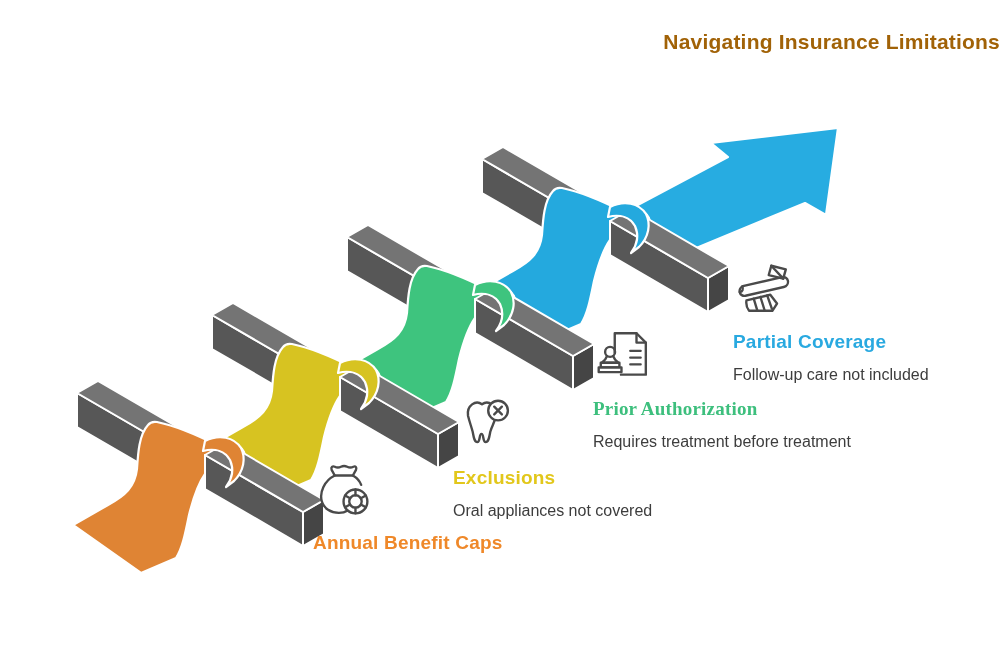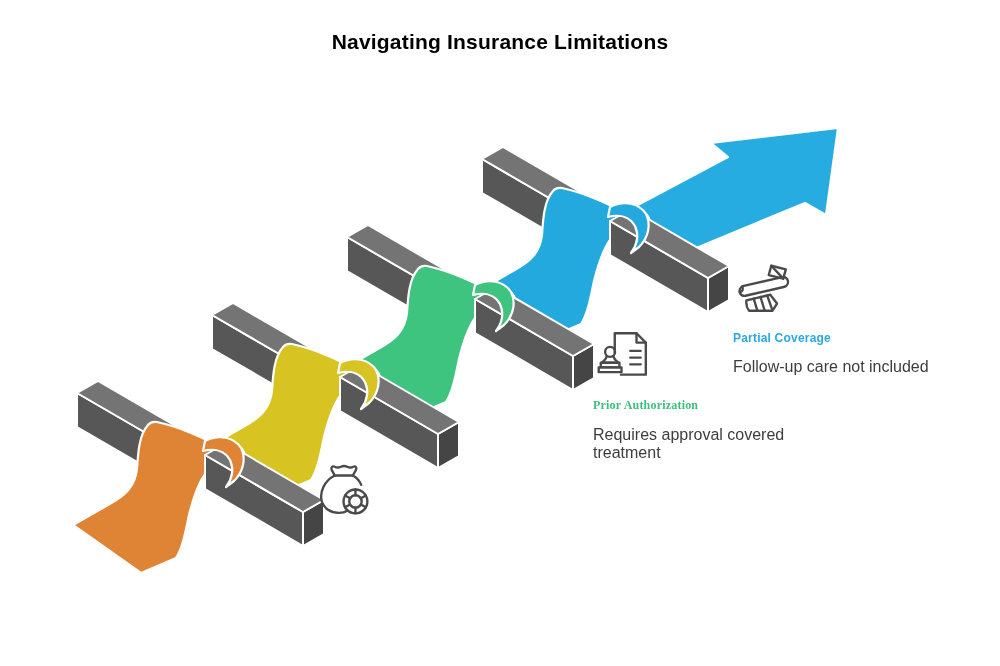--- a/index.html
+++ b/index.html
@@ -1,22 +1,22 @@
 <!DOCTYPE html>
 <html><head>
 <meta charset="utf-8">
 <style>
   html,body{margin:0;padding:0;background:#fff;}
   .canvas{position:relative;width:1000px;height:666px;background:#ffffff;overflow:hidden;
           font-family:"Liberation Sans",sans-serif;}
-  .title{position:absolute;top:30px;left:0;width:100%;text-align:center;
-         font-size:21px;font-weight:bold;color:#000000;letter-spacing:.2px;}
+  .title{position:absolute;top:30px;left:0;width:100%;text-align:right;
+         font-size:21px;font-weight:bold;color:#a16207;letter-spacing:.2px;}
   .art{position:absolute;left:0;top:0;}
   .stage-label{position:absolute;width:260px;}
-  .stage-label h3{margin:14px 0 0 0;font-size:12px;font-weight:bold;letter-spacing:.2px;}
+  .stage-label h3{margin:14px 0 0 0;font-size:19px;font-weight:bold;letter-spacing:.2px;}
   .stage-label p{margin:13px 0 0 0;font-size:16px;color:#3d3d3d;}
   .stage-icon{display:block;}
   .stage-icon path,.stage-icon circle,.stage-icon line{fill:none;stroke:#4a4a4a;
      stroke-width:2.3;stroke-linecap:round;stroke-linejoin:round;}
   .stage-icon .occlude{fill:#ffffff;}
   
   .bar-top{fill:#747474;stroke:#fff;stroke-width:2;stroke-linejoin:round;}
   .bar-front{fill:#575757;stroke:#fff;stroke-width:2;stroke-linejoin:round;}
   .bar-end{fill:#454545;stroke:#fff;stroke-width:2;stroke-linejoin:round;}
   .ribbon{stroke:#fff;stroke-width:2.2;stroke-linejoin:round;}
@@ -107,35 +107,47 @@
   <div class="stage-label" style="left:313px;top:460px;">
     <svg class="stage-icon" width="58" height="58" viewBox="0 0 56 56">
       <path d="M21,15 C11,20 6,31 8.5,40 C10.5,47 17,51 25,51 C28,51 31,50.4 33,49"></path>
       <path d="M38.5,15 C42,17 45,20 46.5,24"></path>
       <path d="M21,15 L18,9.5 C17,7 19,5.5 21,6.5 C23,7.5 25,7.5 27,6.5 C29,5.5 31,5.5 33,6.5
                C35,7.5 37,7.5 39,6.5 C41,5.5 42.5,7 41.5,9.5 L38.5,15 Z"></path>
       <circle class="occlude" cx="41" cy="40" r="11.5"></circle>
       <circle cx="41" cy="40" r="6"></circle>
       <path d="M46.2,43 L51,45.7 M41,46 L41,51.5 M35.8,43 L31,45.7 M35.8,37 L31,34.3 M41,34 L41,28.5 M46.2,37 L51,34.3"></path>
     </svg>
+    <h3 style="color: rgb(239, 136, 41);">Annual Benefit Caps</h3>
   </div>
 
+  <div class="stage-label" style="left:453px;top:395px;">
+    <svg class="stage-icon" width="58" height="58" viewBox="0 0 56 56">
+      <path d="M14.5,20 C13,10 22,4.5 28,9 C34,4.5 43,10 41.5,20 C40.5,26 37.5,30 36,35.5
+               C35,40.5 34.5,45.5 31.5,45.5 C28.5,45.5 30,37.5 27.5,37.5
+               C25,37.5 26.5,45.5 23.5,45.5 C20.5,45.5 20,40.5 19,35.5 C17.5,30 16,26 14.5,20 Z"></path>
+      <circle class="occlude" cx="43.5" cy="15" r="9.5"></circle>
+      <path d="M39.8,11.3 L47.2,18.7 M47.2,11.3 L39.8,18.7"></path>
+    </svg>
+    <h3 style="color: rgb(226, 199, 27);">Exclusions</h3>
+    <p>Oral appliances not covered</p>
+  </div>
 
   <div class="stage-label" style="left:593px;top:326px;">
     <svg class="stage-icon" width="58" height="58" viewBox="0 0 56 56">
       <path d="M21,26 L21,7 L42,7 L51,16 L51,47 L27,47"></path>
       <path d="M42,7 L42,16 L51,16"></path>
       <path d="M36,24 L46,24 M36,30.5 L46,30.5 M36,37 L46,37"></path>
       <circle cx="16.5" cy="25" r="4.8"></circle>
       <path d="M13.5,29 C12.5,32 10.5,34 8.5,35.5 L24.5,35.5 C22.5,34 20.5,32 19.5,29"></path>
       <path d="M7.5,35.5 L25.5,35.5 L25.5,40 L7.5,40 Z"></path>
       <path d="M5.5,40 L27.5,40 L27.5,44.5 L5.5,44.5 Z"></path>
     </svg>
     <h3 style="color: rgb(61, 191, 125); font-family: Liberation Serif, serif;">Prior Authorization</h3>
-    <p>Requires approval covered treatment</p>
+    <p>Requires treatment before treatment</p>
   </div>
 
   <div class="stage-label" style="left:733px;top:259px;">
     <svg class="stage-icon" width="58" height="58" viewBox="0 0 56 56">
       <path d="M37,6.5 L51,10 L48.5,19 L34.5,15.5 Z"></path>
       <path d="M37,6.5 L48.5,19"></path>
       <path d="M9,26.5 C7,27.5 6,30 6.5,32 C7,34.5 9.5,36 12,35.5 L49,27 C52,26.3 53.5,23.5 53,21
                C52.5,18.5 50,17 47.5,17.5 L10.5,26 Z"></path>
       <path d="M9,26.5 C10,29 9.5,31.5 6.5,32"></path>
       <path d="M13,40 L36,34.5 L42.5,43 L38,50 L15.5,50 C13,47 12.5,43.5 13,40 Z"></path>

